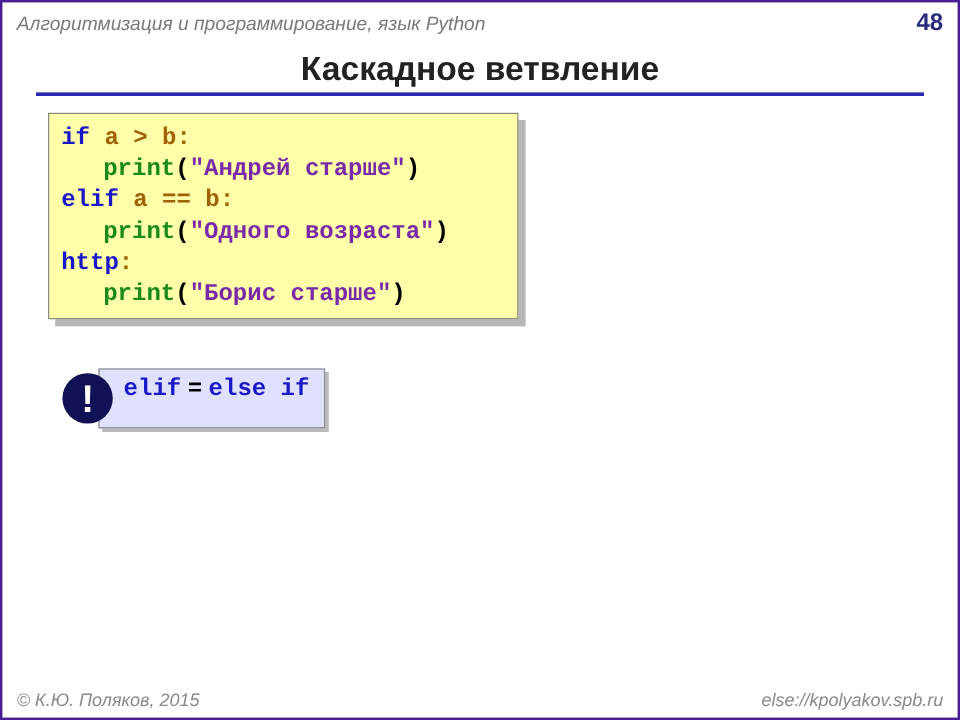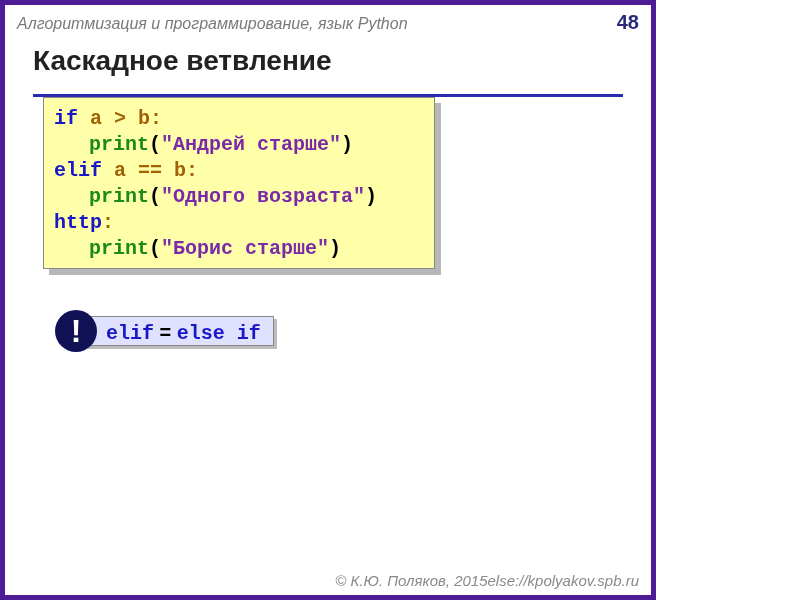--- a/index.html
+++ b/index.html
@@ -5,23 +5,23 @@
   html, body {
     margin: 0;
     padding: 0;
     width: 800px;
     height: 600px;
     font-family: Arial, sans-serif;
     background: #ffffff;
     position: relative;
   }
   .slide {
-    width: 656px;
+    width: 800px;
     height: 600px;
-    border: 5px solid #4c1d95;
+    border: 2px solid #4c1d95;
     box-sizing: border-box;
     position: relative;
     background: #fff;
   }
   .header {
     position: absolute;
     top: 6px;
     left: 12px;
     right: 12px;
     display: flex;
@@ -40,21 +40,22 @@
   }
   .title {
     position: absolute;
     top: 40px;
     left: 28px;
     right: 28px;
     font-size: 28px;
     font-weight: bold;
     color: #222;
     border-bottom: 3px solid #2a2ab0;
-    padding-bottom: 17px;
+    padding-bottom: 3px;
+    text-align: center;
   }
   .codebox-wrap {
     position: absolute;
     top: 92px;
     left: 38px;
   }
   .codebox-shadow {
     position: absolute;
     top: 6px;
     left: 6px;
@@ -101,37 +102,37 @@
     align-items: center;
     justify-content: center;
     font-family: Arial, sans-serif;
     z-index: 2;
     position: relative;
   }
   .note-box {
     margin-left: -12px;
     background: #e0e0ff;
     border: 1px solid #888;
-    padding: 4px 12px 0 20px;
+    padding: 4px 12px 20px 20px;
     font-family: "Courier New", monospace;
     font-size: 20px;
     font-weight: bold;
     position: relative;
     z-index: 1;
     box-shadow: 3px 3px 0 #bcbcbc;
   }
   .note-box .eq { color: #000; font-family: Arial, sans-serif; }
 
   .footer {
     position: absolute;
     bottom: 6px;
     left: 12px;
     right: 12px;
     display: flex;
-    justify-content: flex-end;
+    justify-content: space-between;
     color: #8a8a8a;
     font-style: italic;
     font-size: 15px;
   }
 </style>
 </head>
 <body>
 
 <div class="slide">
 

